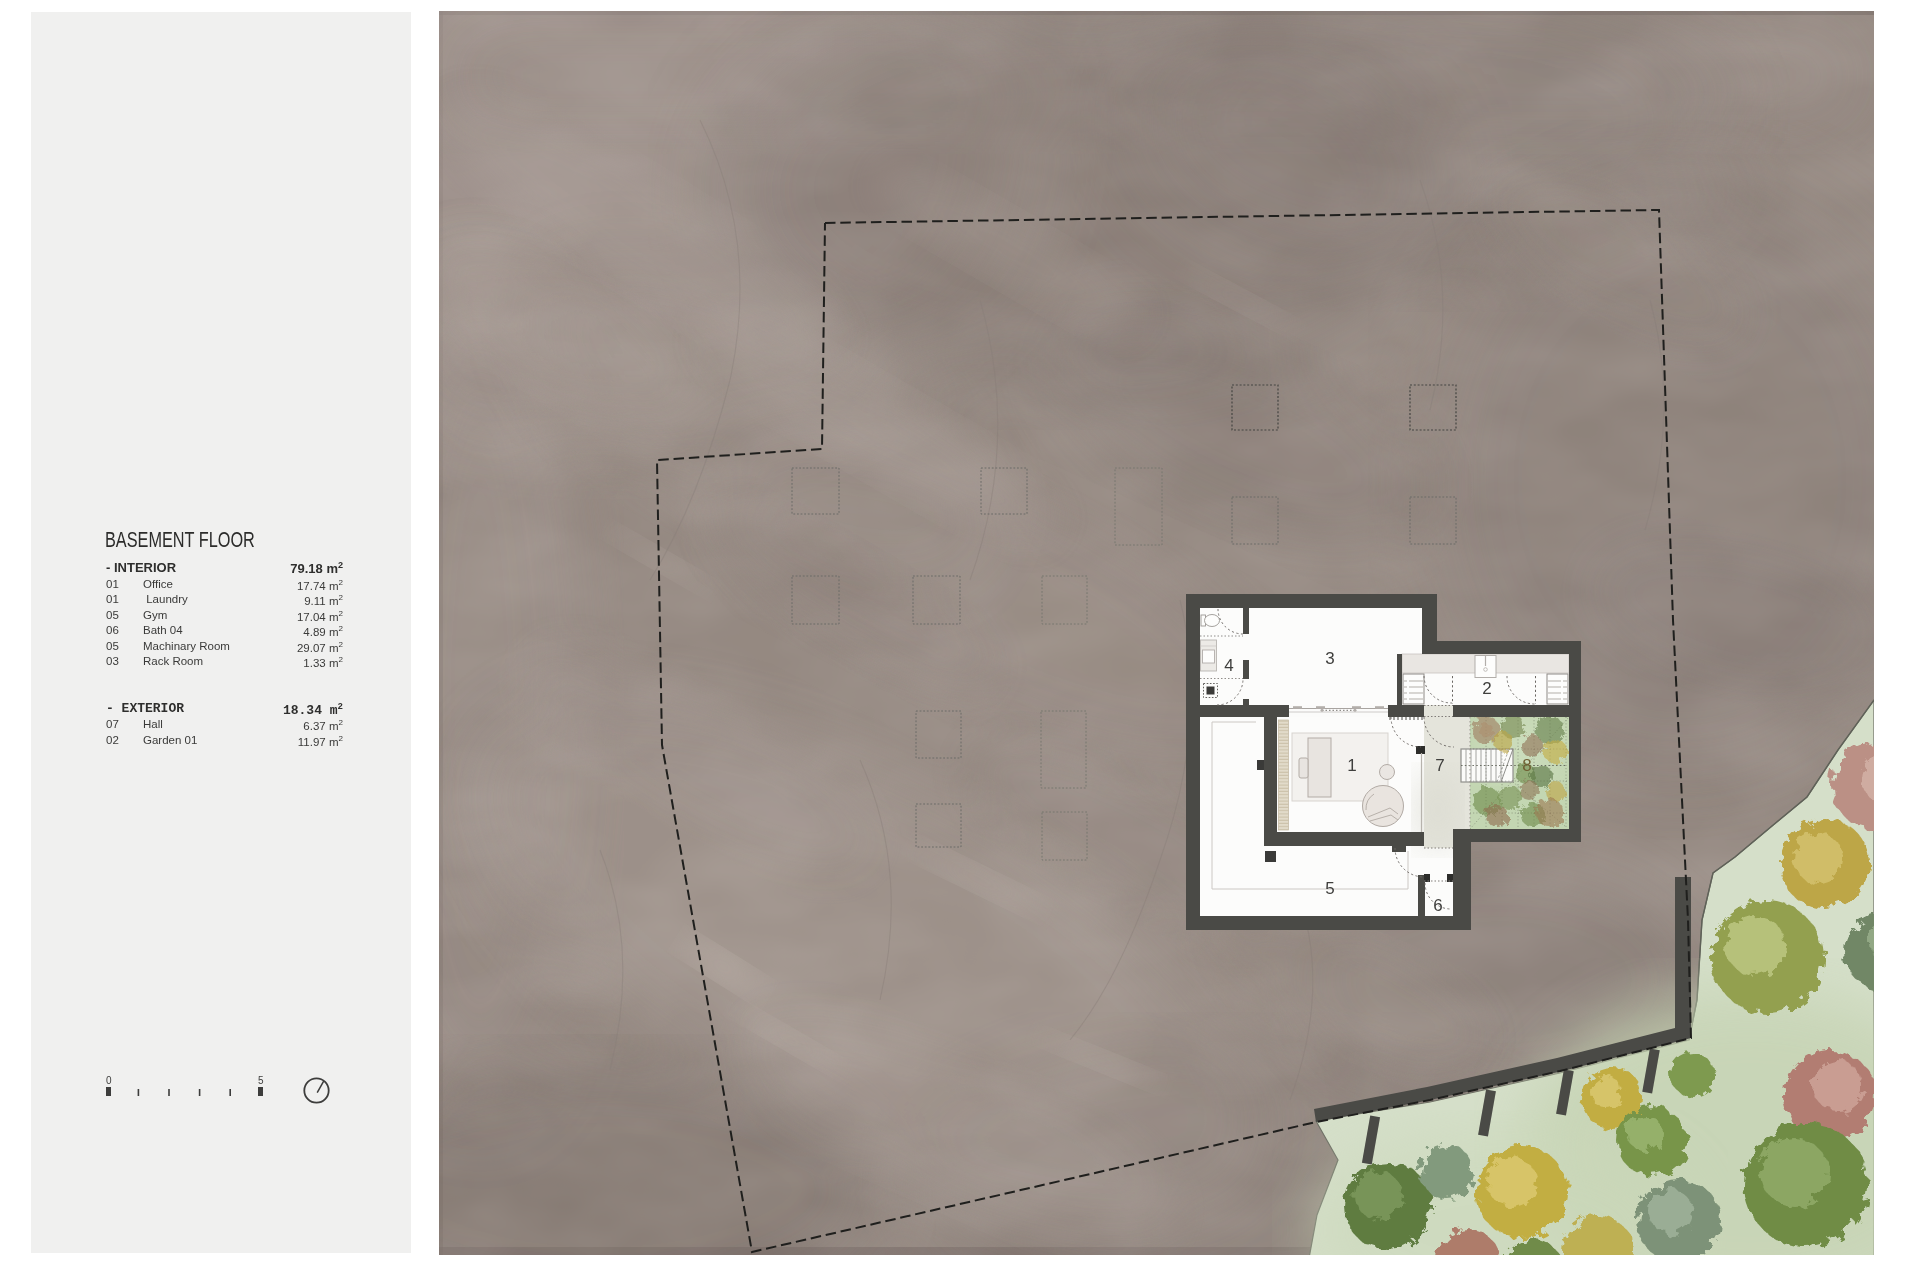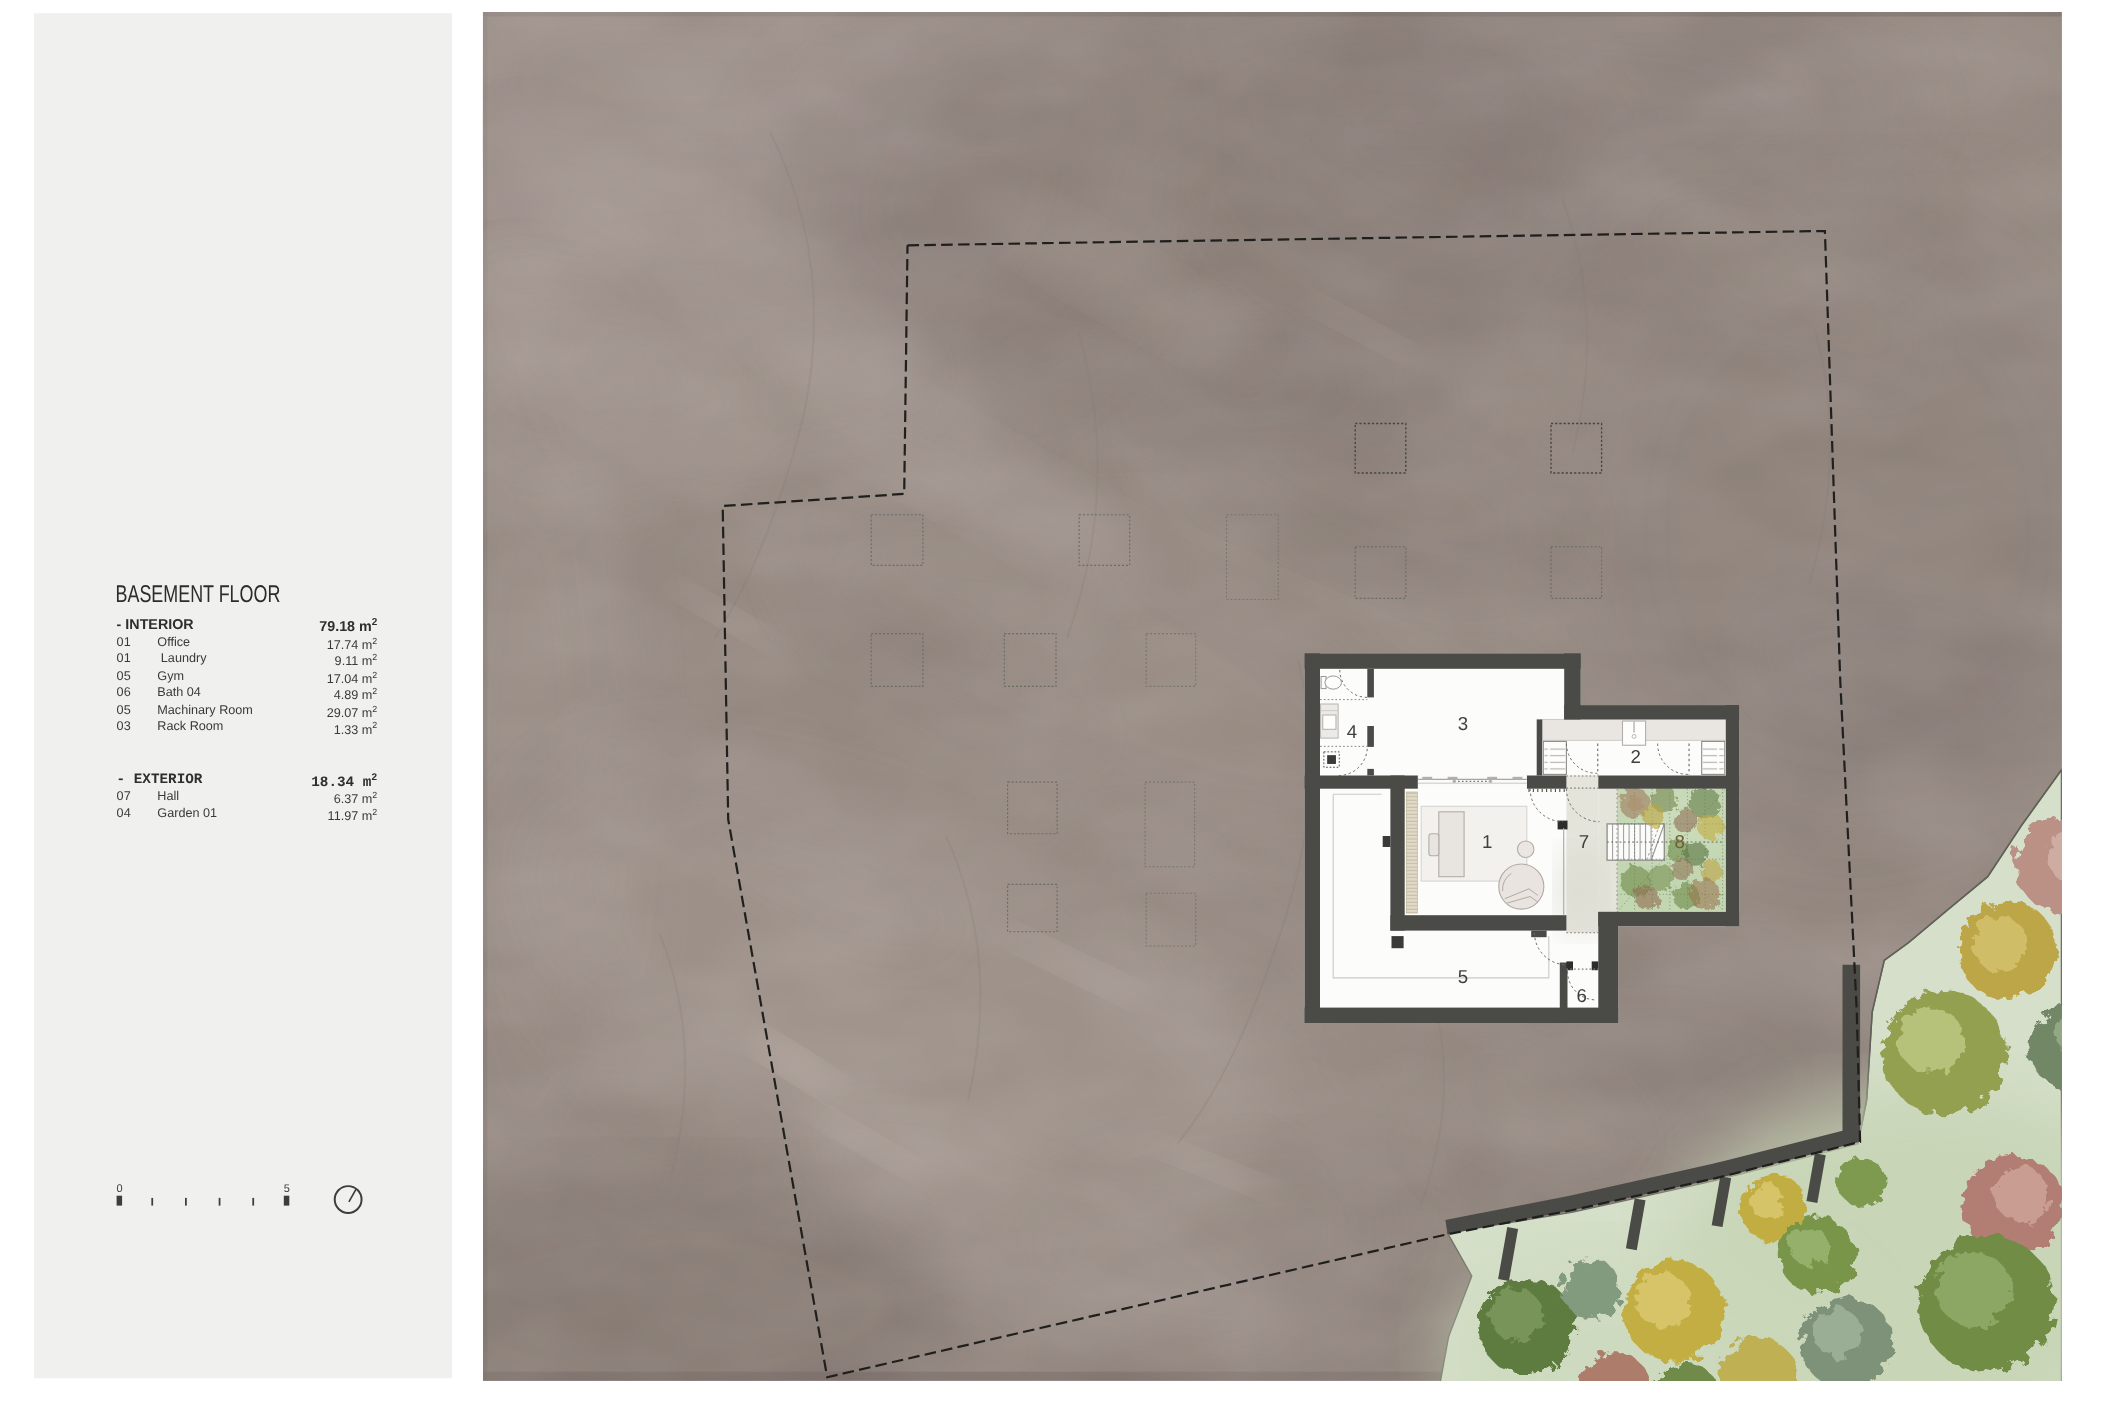--- a/index.html
+++ b/index.html
@@ -31,21 +31,21 @@
 <div class="row" style="top:624px;"><span class="num">06</span>Bath 04<span class="v">4.89 m<sup>2</sup></span></div>
 
 <div class="row" style="top:639.5px;"><span class="num">05</span>Machinary Room<span class="v">29.07 m<sup>2</sup></span></div>
 
 <div class="row" style="top:655px;"><span class="num">03</span>Rack Room<span class="v">1.33 m<sup>2</sup></span></div>
 
 <div class="hdr" style="top:701px;font-family:Liberation Mono, monospace;">- EXTERIOR<span class="v">18.34 m<sup>2</sup></span></div>
 
 <div class="row" style="top:718px;"><span class="num">07</span>Hall<span class="v">6.37 m<sup>2</sup></span></div>
 
-<div class="row" style="top:733.5px;"><span class="num">04</span>Garden 01<span class="v">11.97 m<sup>2</sup></span></div>
+<div class="row" style="top:733.5px;"><span class="num">02</span>Garden 01<span class="v">11.97 m<sup>2</sup></span></div>
 
 <svg style="position:absolute;left:95px;top:1070px;" width="190" height="40" viewBox="0 0 190 40">
 <text x="11" y="14" font-size="10" fill="#3d3d3c">0</text>
 <text x="163" y="14" font-size="10" fill="#3d3d3c">5</text>
 <rect x="11" y="17" width="5" height="9" fill="#3d3d3c"></rect>
 <rect x="42.6" y="19" width="1.6" height="7" fill="#3d3d3c"></rect>
 <rect x="73.2" y="19" width="1.6" height="7" fill="#3d3d3c"></rect>
 <rect x="103.8" y="19" width="1.6" height="7" fill="#3d3d3c"></rect>
 <rect x="134.4" y="19" width="1.6" height="7" fill="#3d3d3c"></rect>
 <rect x="163" y="17" width="5" height="9" fill="#3d3d3c"></rect>

